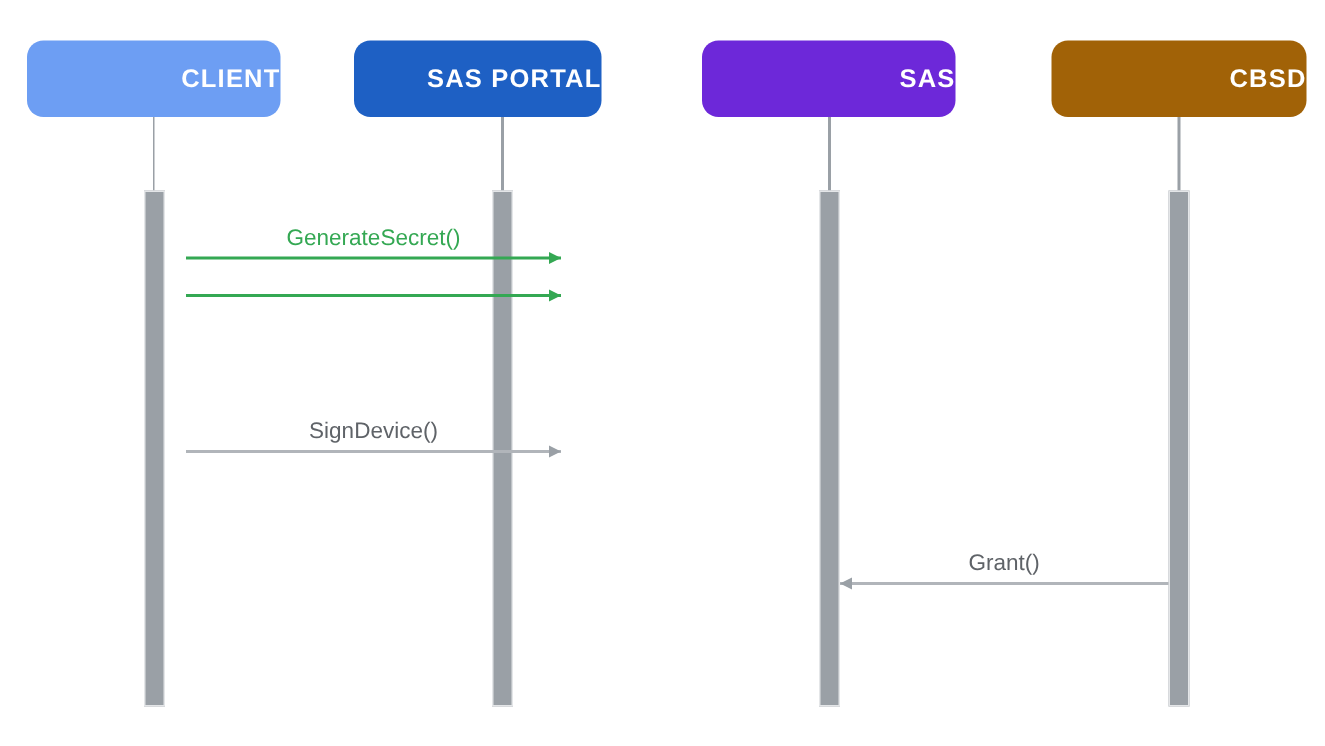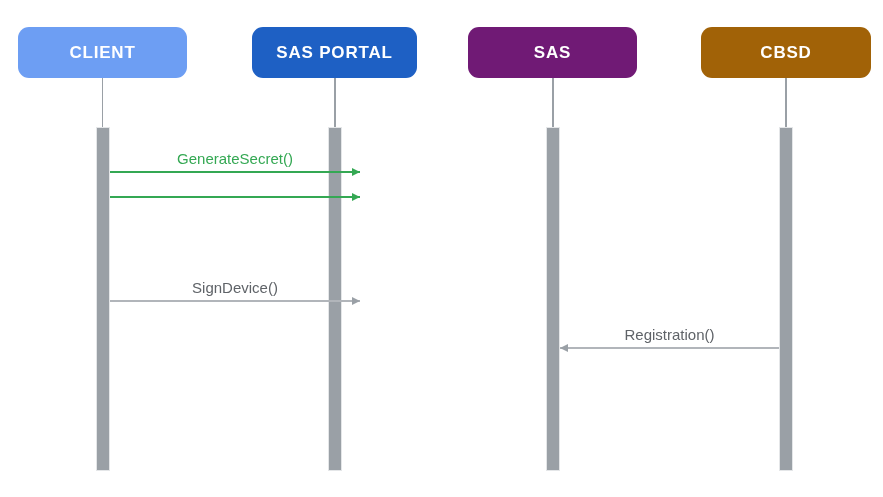--- a/index.html
+++ b/index.html
@@ -17,29 +17,29 @@
   }
 
   
   .actor {
     position: absolute;
     top: 27px;
     height: 51px;
     border-radius: 11px;
     display: flex;
     align-items: center;
-    justify-content: center;
+    justify-content: flex-end;
     color: #ffffff;
     font-weight: bold;
     font-size: 17px;
     letter-spacing: 0.8px;
   }
   #actor-client     { left: 18px;  width: 169px; background: #6D9EF3; }
-  #actor-sas-portal { left: 252px; width: 165px; background: #1E60C4; }
-  #actor-sas        { left: 468px; width: 169px; background: #701a75; }
+  #actor-sas-portal { left: 236px; width: 165px; background: #1E60C4; }
+  #actor-sas        { left: 468px; width: 169px; background: #6d28d9; }
   #actor-cbsd       { left: 701px; width: 170px; background: #a16207; }
 
   
   .stem {
     position: absolute;
     top: 78px;
     height: 49px;
     width: 1.5px;
     background: #9AA0A6;
   }
@@ -89,21 +89,21 @@
     height: 0;
     border-top: 4px solid transparent;
     border-bottom: 4px solid transparent;
   }
   .msg .arrowhead.right { right: 0; border-left: 8px solid; }
   .msg .arrowhead.left  { left: 0;  border-right: 8px solid; }
   .msg.green .arrowhead { color: #34A853; border-left-color: #34A853; border-right-color: #34A853; }
   .msg.gray  .arrowhead { color: #9AA0A6; border-left-color: #9AA0A6; border-right-color: #9AA0A6; }
 
   
-  .msg.left-group  { left: 110px; width: 250px; }
+  .msg.left-group  { left: 124px; width: 250px; }
   .msg.right-group { left: 560px; width: 219px; }
 
   
   #msg-0 { top: 149px; }
   #msg-1 { top: 194px; }
   #msg-2 { top: 237px; }
   #msg-3 { top: 278px; }
   #msg-4 { top: 325px; }
   #msg-5 { top: 366px; }
 </style>
@@ -149,21 +149,21 @@
   </div>
 
 
   <div class="msg gray left-group" id="msg-3">
     <div class="msg-label">SignDevice()</div>
     <div class="msg-line">
       <div class="arrowhead right"></div>
     </div>
   </div>
 
-  <div class="msg gray right-group" id="msg-4">
-    <div class="msg-label">Registration()</div>
+
+  <div class="msg gray right-group" id="msg-5">
+    <div class="msg-label">Grant()</div>
     <div class="msg-line">
       <div class="arrowhead left"></div>
     </div>
   </div>
 
-
 </div>
 
 </body></html>

